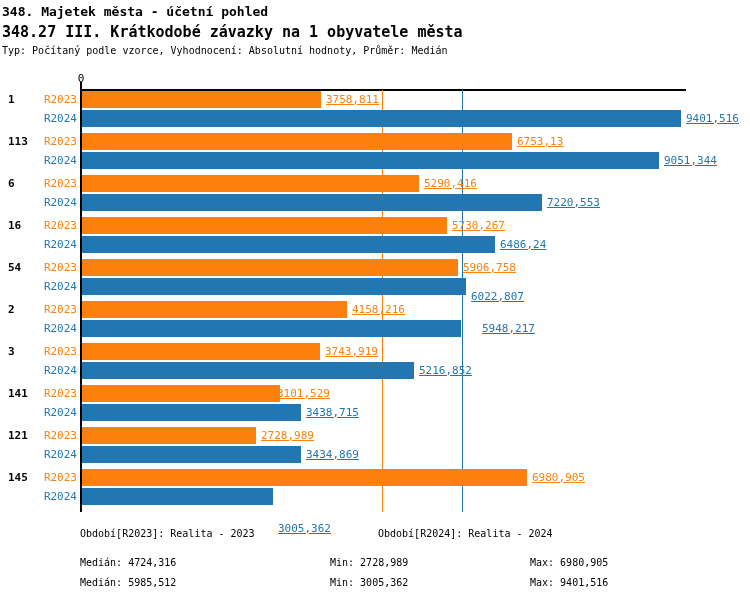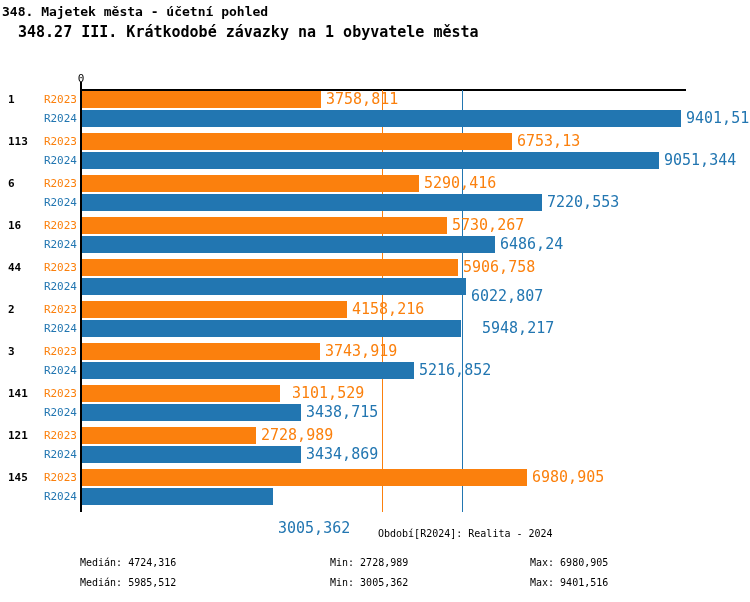--- a/index.html
+++ b/index.html
@@ -2,45 +2,46 @@
 <html><head>
 <meta charset="utf-8">
 <style>
   html,body{margin:0;padding:0;background:#fff;}
   #screen{
     position:relative;width:750px;height:602px;background:#ffffff;overflow:hidden;
     font-family:"DejaVu Sans Mono","Liberation Mono",monospace;color:#000;
   }
   .hdr{position:absolute;left:2px;white-space:pre;}
   #title{top:4px;font-size:13px;font-weight:bold;line-height:16px;}
-  #subtitle{top:24px;font-size:15px;font-weight:bold;line-height:16px;margin-left:16px;}
+  #subtitle{top:24px;font-size:15px;font-weight:bold;line-height:16px;}
   #meta{top:44px;font-size:10px;line-height:13px;}
   #chart-plot{position:absolute;left:0;top:0;width:750px;height:602px;}
   #axis-hline{position:absolute;left:80px;top:89px;width:606px;height:2px;background:#000;}
   #axis-vline{position:absolute;left:80px;top:82px;width:2px;height:430px;background:#000;}
   #axis-zero{position:absolute;left:73px;top:72px;width:16px;text-align:center;font-size:11px;line-height:13px;color:#000;}
   .gridline{position:absolute;width:1px;}
   .cat-label{position:absolute;left:8px;width:40px;height:17px;line-height:17px;font-size:11px;font-weight:bold;color:#000;}
   .series-label{position:absolute;left:0;width:77px;height:17px;line-height:17px;text-align:right;font-size:11px;}
   .bar{position:absolute;left:82px;height:17px;}
-  .value-label{position:absolute;height:17px;line-height:17px;font-size:15px;white-space:pre;}
+  .value-label{position:absolute;height:17px;line-height:17px;font-size:11px;white-space:pre;text-decoration:underline;}
   .legend-item{position:absolute;top:527px;font-size:10px;line-height:13px;white-space:pre;}
   .stat{position:absolute;font-size:10px;line-height:13px;white-space:pre;}
   .row-2023{top:556px;}
   .row-2024{top:576px;}
   .col-median{left:80px;}
   .col-min{left:330px;}
   .col-max{left:530px;}
 </style>
 </head>
 <body>
 
 <div id="screen">
   <div id="title" class="hdr">348. Majetek města - účetní pohled</div>
   <div id="subtitle" class="hdr">348.27 III. Krátkodobé závazky na 1 obyvatele města</div>
+  <div id="meta" class="hdr">Typ: Počítaný podle vzorce, Vyhodnocení: Absolutní hodnoty, Průměr: Medián</div>
 
   <div id="chart-plot">
     <div id="axis-zero">0</div>
     <div id="axis-hline"></div>
     <div id="axis-vline"></div>
 
   <div class="gridline" style="left: 382px; top: 90px; height: 422px; background: rgb(251, 128, 13);"></div>
       <div class="gridline" style="left: 462px; top: 90px; height: 422px; background: rgb(34, 118, 177);"></div>
       <div class="cat-label" style="top: 91px;">1</div>
       <div class="series-label" style="top: 91px; color: rgb(251, 128, 13);">R2023</div>
@@ -63,21 +64,21 @@
       <div class="series-label" style="top: 194px; color: rgb(34, 118, 177);">R2024</div>
       <div class="bar" style="top: 194px; width: 460px; background: rgb(34, 118, 177);"></div>
       <div class="value-label" style="top: 194px; left: 547px; color: rgb(34, 118, 177);">7220,553</div>
       <div class="cat-label" style="top: 217px;">16</div>
       <div class="series-label" style="top: 217px; color: rgb(251, 128, 13);">R2023</div>
       <div class="bar" style="top: 217px; width: 365px; background: rgb(251, 128, 13);"></div>
       <div class="value-label" style="top: 217px; left: 452px; color: rgb(251, 128, 13);">5730,267</div>
       <div class="series-label" style="top: 236px; color: rgb(34, 118, 177);">R2024</div>
       <div class="bar" style="top: 236px; width: 413px; background: rgb(34, 118, 177);"></div>
       <div class="value-label" style="top: 236px; left: 500px; color: rgb(34, 118, 177);">6486,24</div>
-      <div class="cat-label" style="top: 259px;">44</div>
+      <div class="cat-label" style="top: 259px;">54</div>
       <div class="series-label" style="top: 259px; color: rgb(251, 128, 13);">R2023</div>
       <div class="bar" style="top: 259px; width: 376px; background: rgb(251, 128, 13);"></div>
       <div class="value-label" style="top: 259px; left: 463px; color: rgb(251, 128, 13);">5906,758</div>
       <div class="series-label" style="top: 278px; color: rgb(34, 118, 177);">R2024</div>
       <div class="bar" style="top: 278px; width: 384px; background: rgb(34, 118, 177);"></div>
       <div class="value-label" style="top: 288px; left: 471px; color: rgb(34, 118, 177);">6022,807</div>
       <div class="cat-label" style="top: 301px;">2</div>
       <div class="series-label" style="top: 301px; color: rgb(251, 128, 13);">R2023</div>
       <div class="bar" style="top: 301px; width: 265px; background: rgb(251, 128, 13);"></div>
       <div class="value-label" style="top: 301px; left: 352px; color: rgb(251, 128, 13);">4158,216</div>
@@ -87,40 +88,41 @@
       <div class="cat-label" style="top: 343px;">3</div>
       <div class="series-label" style="top: 343px; color: rgb(251, 128, 13);">R2023</div>
       <div class="bar" style="top: 343px; width: 238px; background: rgb(251, 128, 13);"></div>
       <div class="value-label" style="top: 343px; left: 325px; color: rgb(251, 128, 13);">3743,919</div>
       <div class="series-label" style="top: 362px; color: rgb(34, 118, 177);">R2024</div>
       <div class="bar" style="top: 362px; width: 332px; background: rgb(34, 118, 177);"></div>
       <div class="value-label" style="top: 362px; left: 419px; color: rgb(34, 118, 177);">5216,852</div>
       <div class="cat-label" style="top: 385px;">141</div>
       <div class="series-label" style="top: 385px; color: rgb(251, 128, 13);">R2023</div>
       <div class="bar" style="top: 385px; width: 198px; background: rgb(251, 128, 13);"></div>
-      <div class="value-label" style="top: 385px; left: 292px; color: rgb(251, 128, 13);">3101,529</div>
+      <div class="value-label" style="top: 385px; left: 277px; color: rgb(251, 128, 13);">3101,529</div>
       <div class="series-label" style="top: 404px; color: rgb(34, 118, 177);">R2024</div>
       <div class="bar" style="top: 404px; width: 219px; background: rgb(34, 118, 177);"></div>
       <div class="value-label" style="top: 404px; left: 306px; color: rgb(34, 118, 177);">3438,715</div>
       <div class="cat-label" style="top: 427px;">121</div>
       <div class="series-label" style="top: 427px; color: rgb(251, 128, 13);">R2023</div>
       <div class="bar" style="top: 427px; width: 174px; background: rgb(251, 128, 13);"></div>
       <div class="value-label" style="top: 427px; left: 261px; color: rgb(251, 128, 13);">2728,989</div>
       <div class="series-label" style="top: 446px; color: rgb(34, 118, 177);">R2024</div>
       <div class="bar" style="top: 446px; width: 219px; background: rgb(34, 118, 177);"></div>
       <div class="value-label" style="top: 446px; left: 306px; color: rgb(34, 118, 177);">3434,869</div>
       <div class="cat-label" style="top: 469px;">145</div>
       <div class="series-label" style="top: 469px; color: rgb(251, 128, 13);">R2023</div>
       <div class="bar" style="top: 469px; width: 445px; background: rgb(251, 128, 13);"></div>
       <div class="value-label" style="top: 469px; left: 532px; color: rgb(251, 128, 13);">6980,905</div>
       <div class="series-label" style="top: 488px; color: rgb(34, 118, 177);">R2024</div>
       <div class="bar" style="top: 488px; width: 191px; background: rgb(34, 118, 177);"></div>
       <div class="value-label" style="top: 488px; left: 278px; color: rgb(34, 118, 177); margin-top: 32px;">3005,362</div>
     </div>
 
+  <div class="legend-item" style="left:80px">Období[R2023]: Realita - 2023</div>
   <div class="legend-item" style="left:378px">Období[R2024]: Realita - 2024</div>
 
   <div class="stat row-2023 col-median">Medián: 4724,316</div>
   <div class="stat row-2023 col-min">Min: 2728,989</div>
   <div class="stat row-2023 col-max">Max: 6980,905</div>
 
   <div class="stat row-2024 col-median">Medián: 5985,512</div>
   <div class="stat row-2024 col-min">Min: 3005,362</div>
   <div class="stat row-2024 col-max">Max: 9401,516</div>
 </div>

